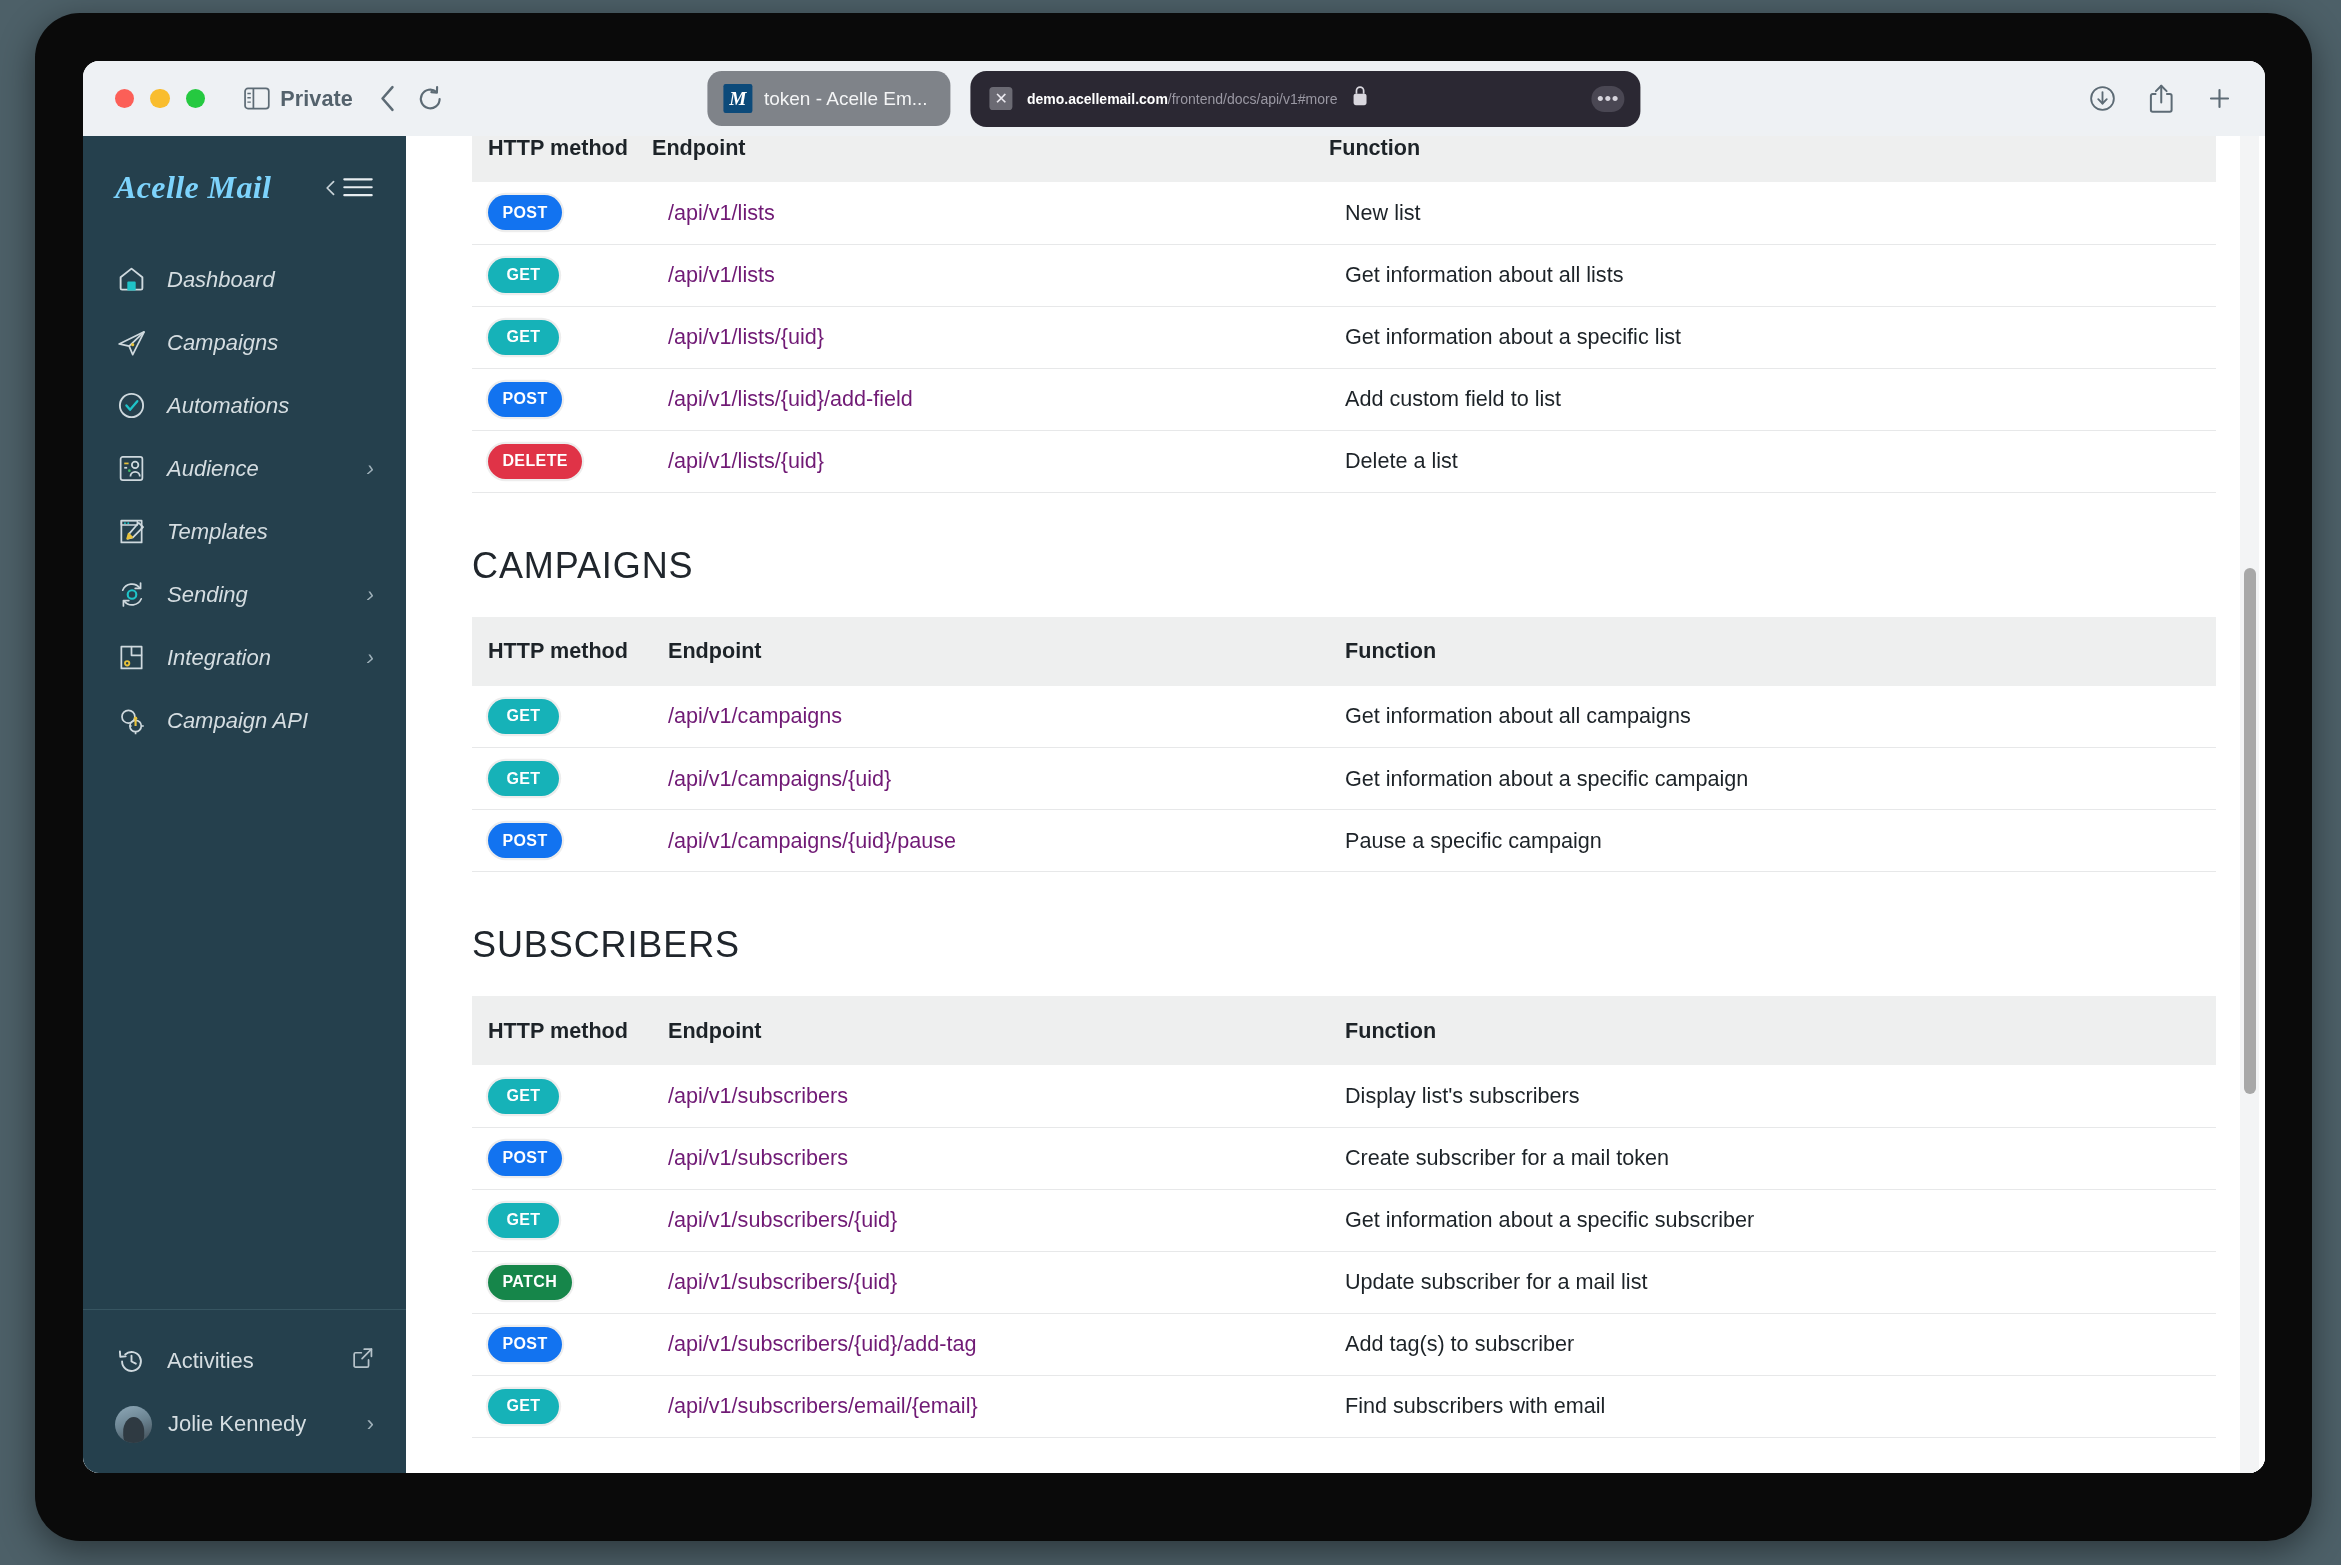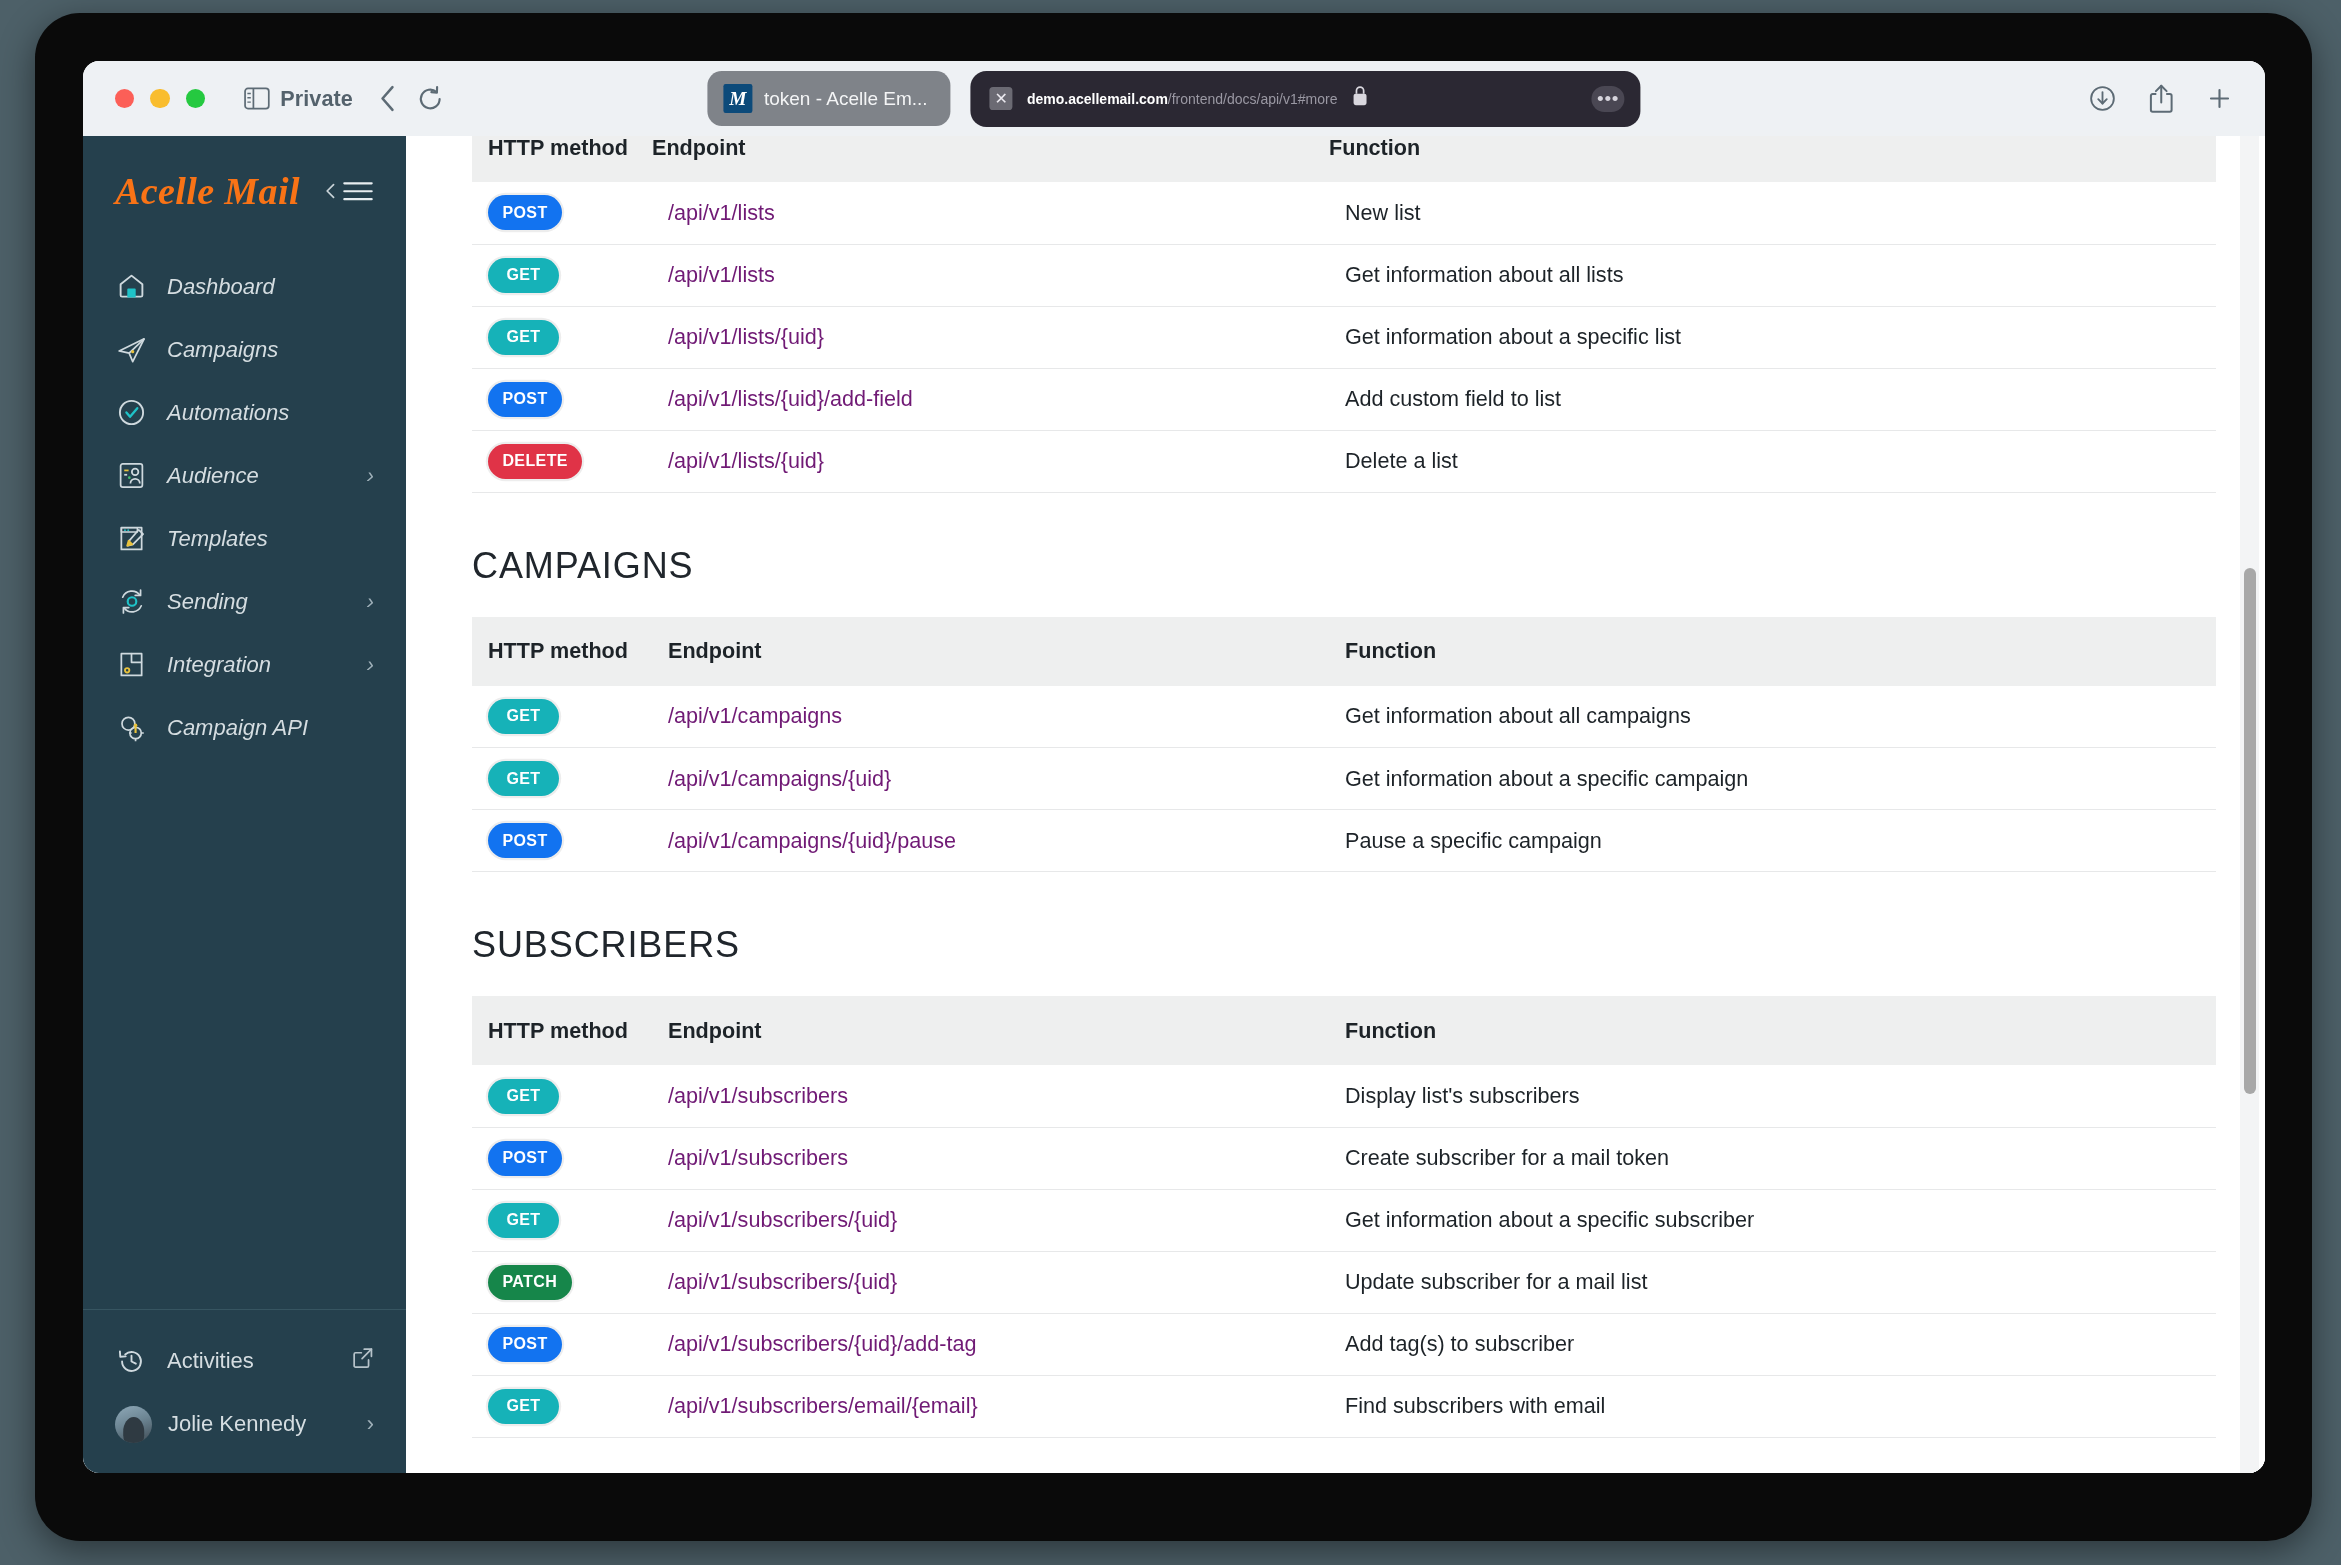--- a/index.html
+++ b/index.html
@@ -122,21 +122,21 @@
     display: flex; flex-direction: column;
     position: relative;
   }
   #brand-row {
     display: flex; align-items: center; justify-content: space-between;
     padding: 33px 32px 0 32px;
   }
   #brand {
     font-family: "Liberation Serif", serif;
     font-style: italic; font-weight: 700;
-    font-size: 38px; color: #f97316; letter-spacing: 0.4px;
+    font-size: 32px; color: #7dd3fc; letter-spacing: 0.4px;
     position: relative; white-space: nowrap;
   }
   #collapse-btn { display:flex; align-items:center; gap:4.3px; color:#c9d3d8; }
 
   #nav { margin-top: 42px; font-style: italic; }
   .nav-item {
     display: flex; align-items: center;
     height: 63px;
     padding: 0 32px;
     color: #d5dde1;

